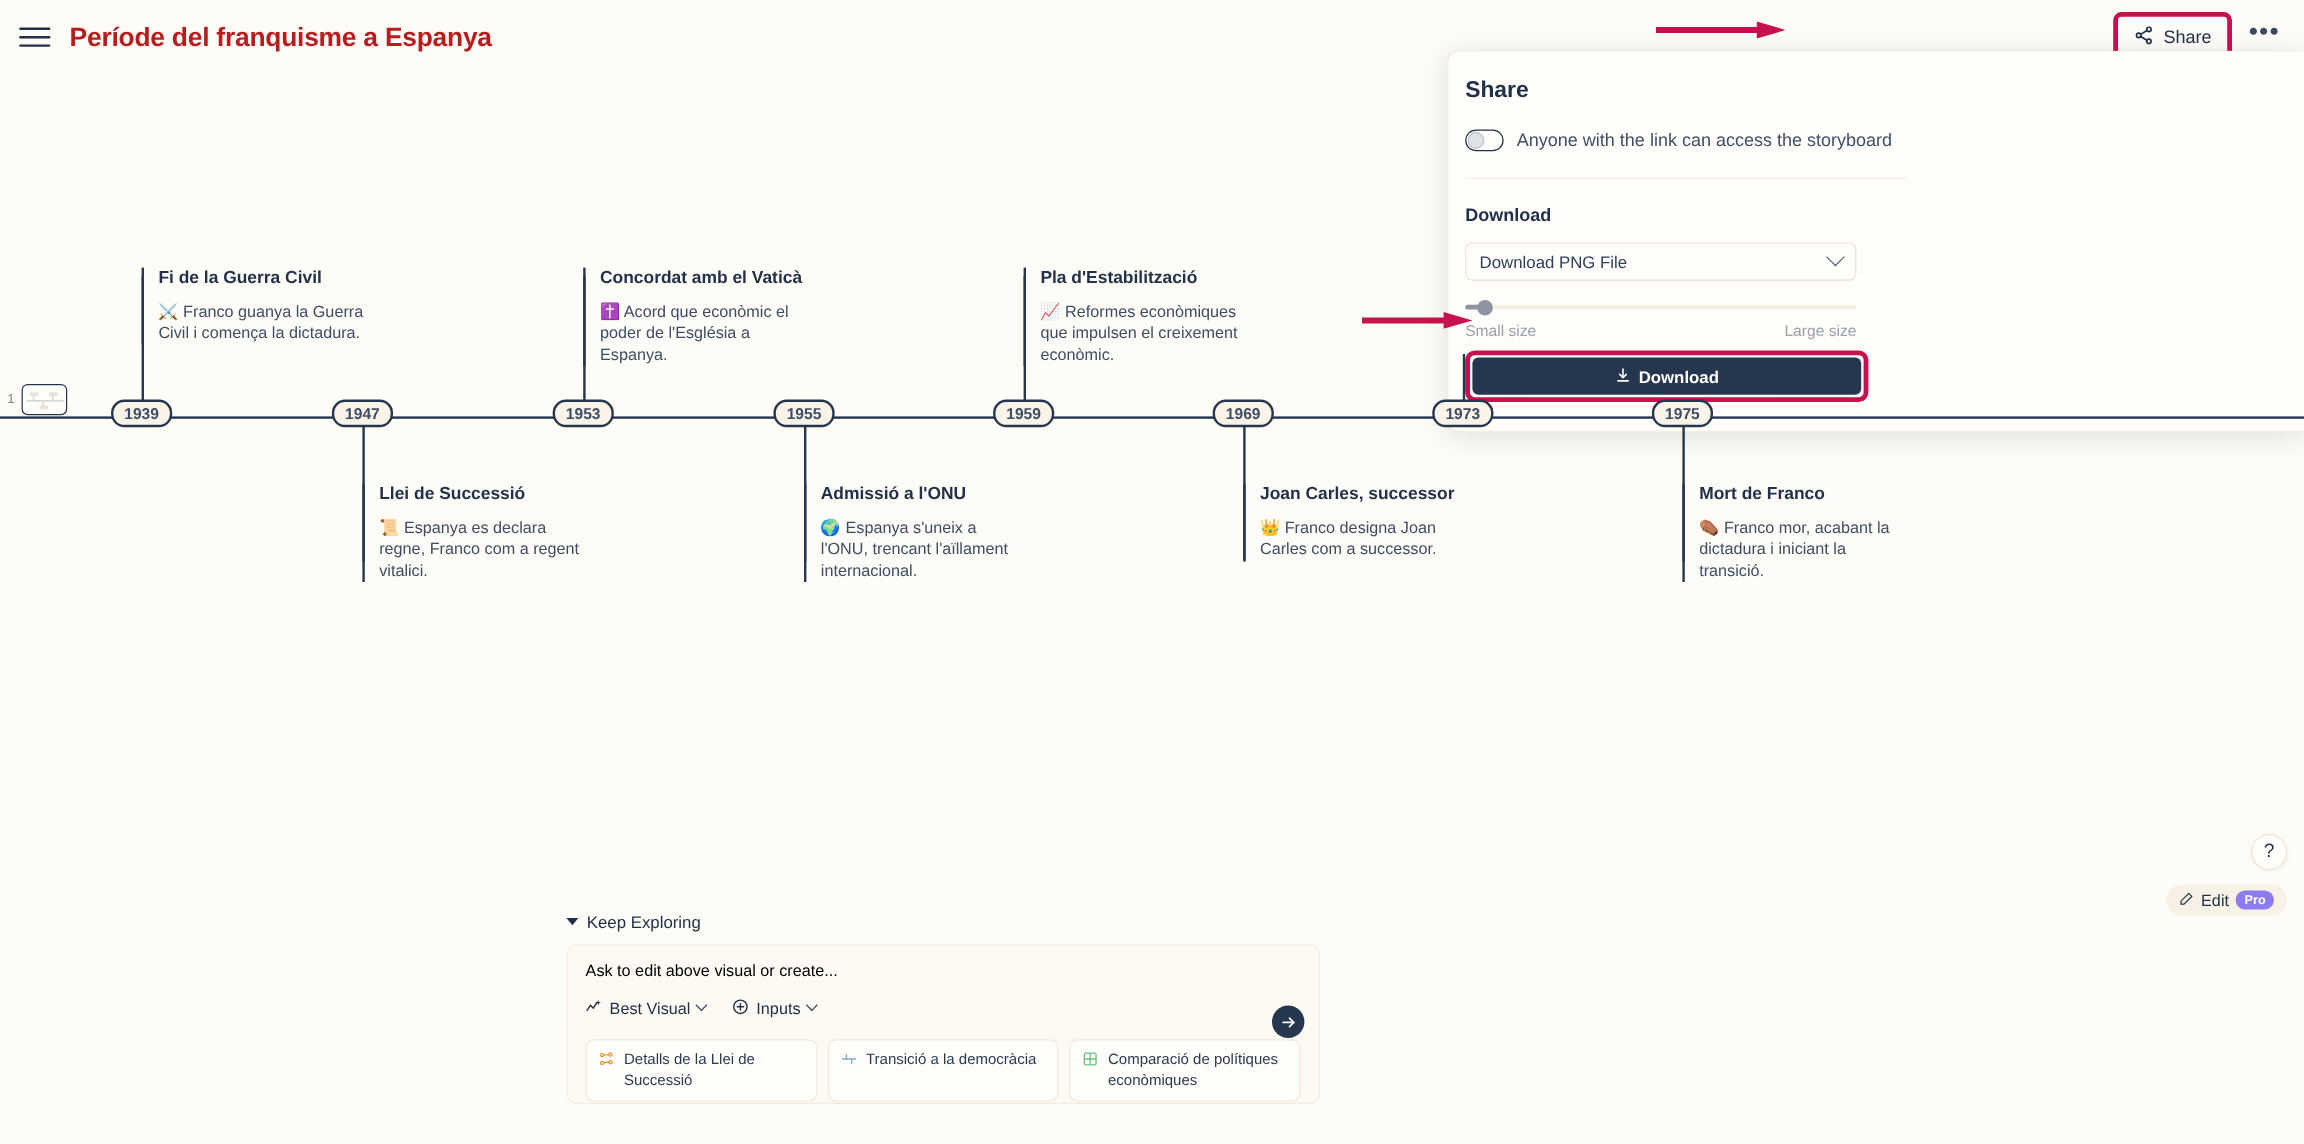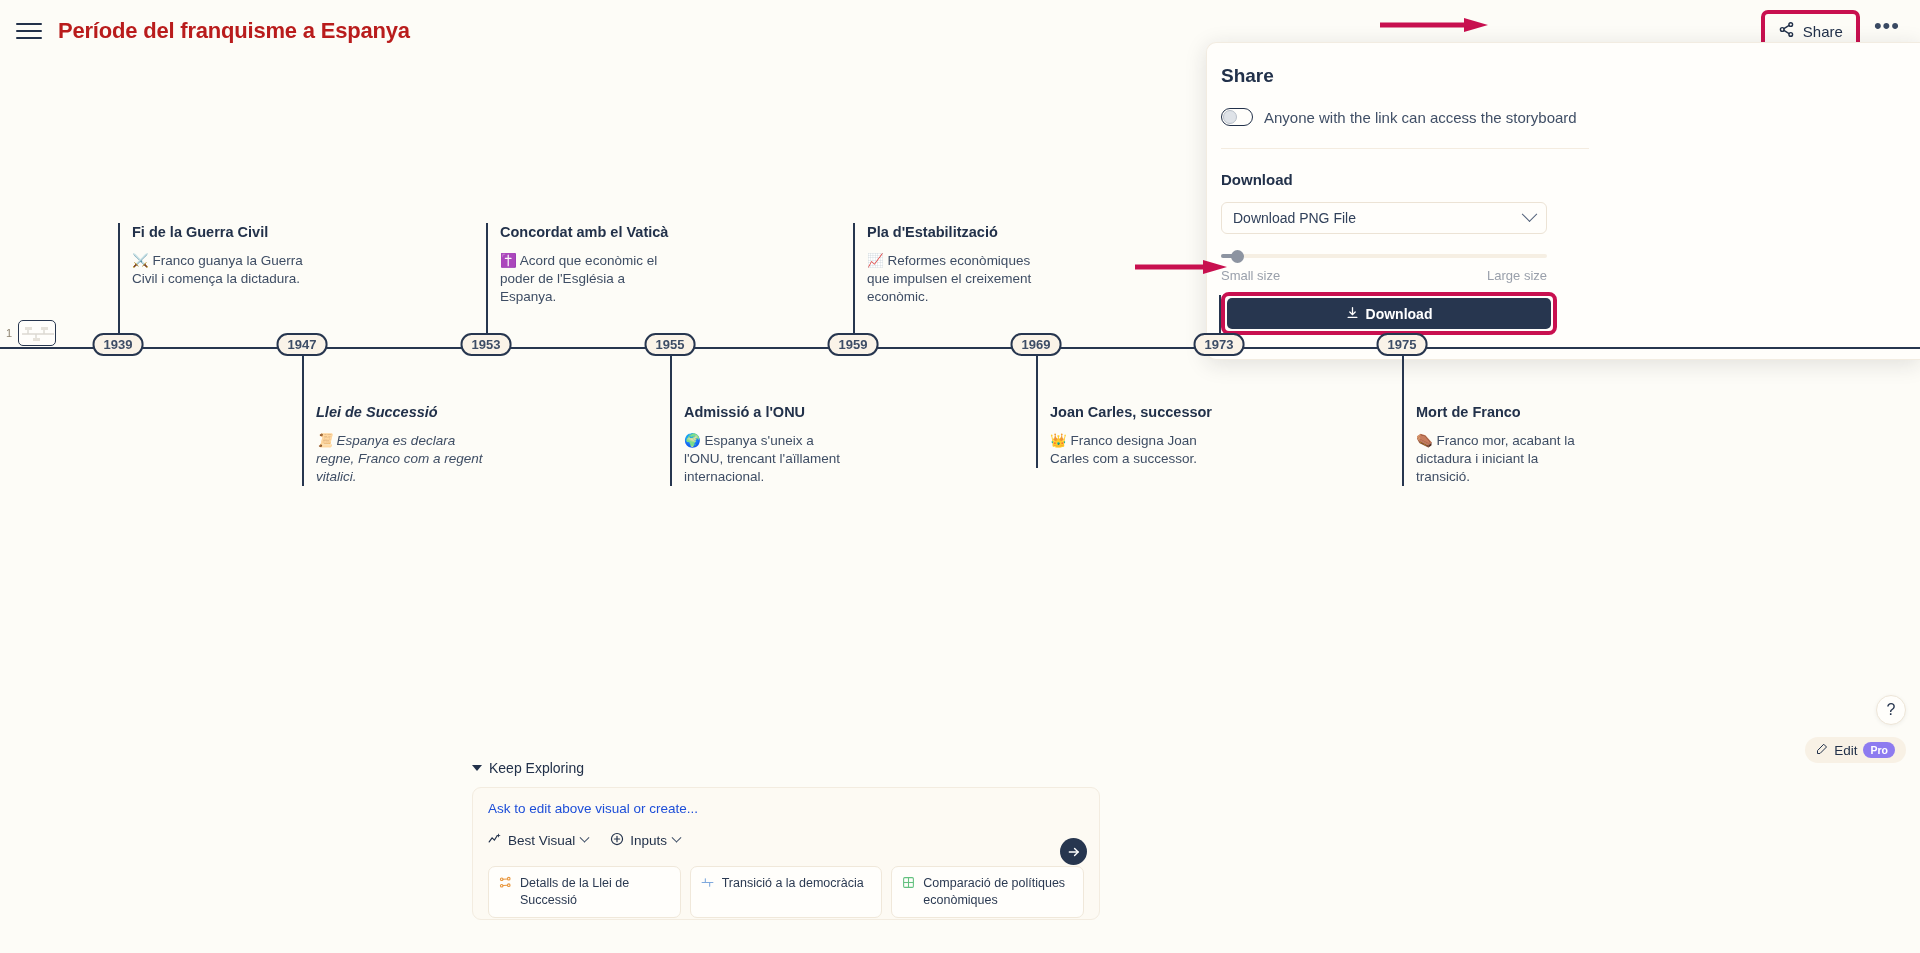--- a/index.html
+++ b/index.html
@@ -126,21 +126,21 @@
 
   
   .ke-wrap { position: absolute; left: 472px; top: 760px; width: 628px; }
   .ke-header { display: flex; align-items: center; gap: 7px; font-size: 14px; color: #22314a; cursor: pointer; }
   .caret-down { width: 0; height: 0; border-left: 5px solid transparent; border-right: 5px solid transparent; border-top: 6px solid #22314a; }
   .ke-card {
     margin-top: 11px; width: 628px; height: 133px;
     background: #fdfaf3; border: 1px solid #f3ece0; border-radius: 9px;
     padding: 13px 15px; position: relative;
   }
-  .ke-placeholder { font-size: 13.5px; color: #1d4ed8; }
+  .ke-placeholder { font-size: 13.5px; color: #000000; }
   .ke-controls { display: flex; align-items: center; gap: 22px; margin-top: 16px; }
   .ke-ctl { display: flex; align-items: center; gap: 6px; font-size: 13.5px; color: #22314a; cursor: pointer; }
   .mini-chev { width: 7px; height: 7px; border-right: 1.5px solid #3a4a63; border-bottom: 1.5px solid #3a4a63; transform: rotate(45deg) translate(-2px,-2px); }
   .send-btn {
     position: absolute; right: 12px; top: 50px;
     width: 27px; height: 27px; border-radius: 50%;
     background: #27364f; color: #fff;
     display: flex; align-items: center; justify-content: center;
     font-size: 14px; cursor: pointer;
   }
@@ -274,21 +274,21 @@
     <div class="stem" style="left:118px; top:30px; height:118px;"></div>
     <div class="evt" style="left:118px; top:23px;">
       <div class="evt-title">Fi de la Guerra Civil</div>
       <div class="evt-desc"><span class="evt-emoji">⚔️</span> <span>Franco guanya la Guerra Civil i comença la dictadura.</span></div>
     </div>
     <div class="node" style="left:118px;">
         <div class="year-pill">1939</div>
       </div>
 
     <div class="stem" style="left:302px; top:148px; height:120px;"></div>
-    <div class="evt" style="left:302px; top:203px;font-style:italic;">
+    <div class="evt" style="left:302px; top:203px;">
       <div class="evt-title">Llei de Successió</div>
       <div class="evt-desc"><span class="evt-emoji">📜</span> <span>Espanya es declara regne, Franco com a regent vitalici.</span></div>
     </div>
     <div class="node" style="left:302px;">
         <div class="year-pill">1947</div>
       </div>
 
     <div class="stem" style="left:486px; top:30px; height:118px;"></div>
     <div class="evt" style="left:486px; top:23px;">
       <div class="evt-title">Concordat amb el Vaticà</div>

